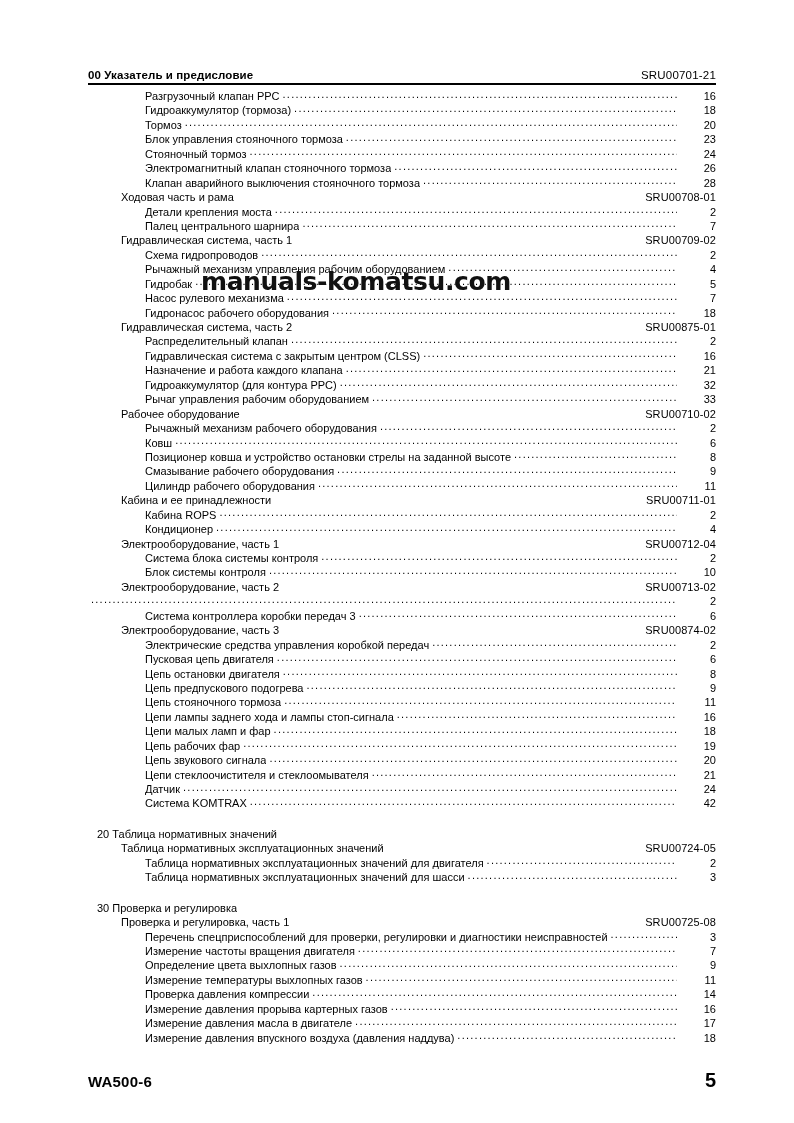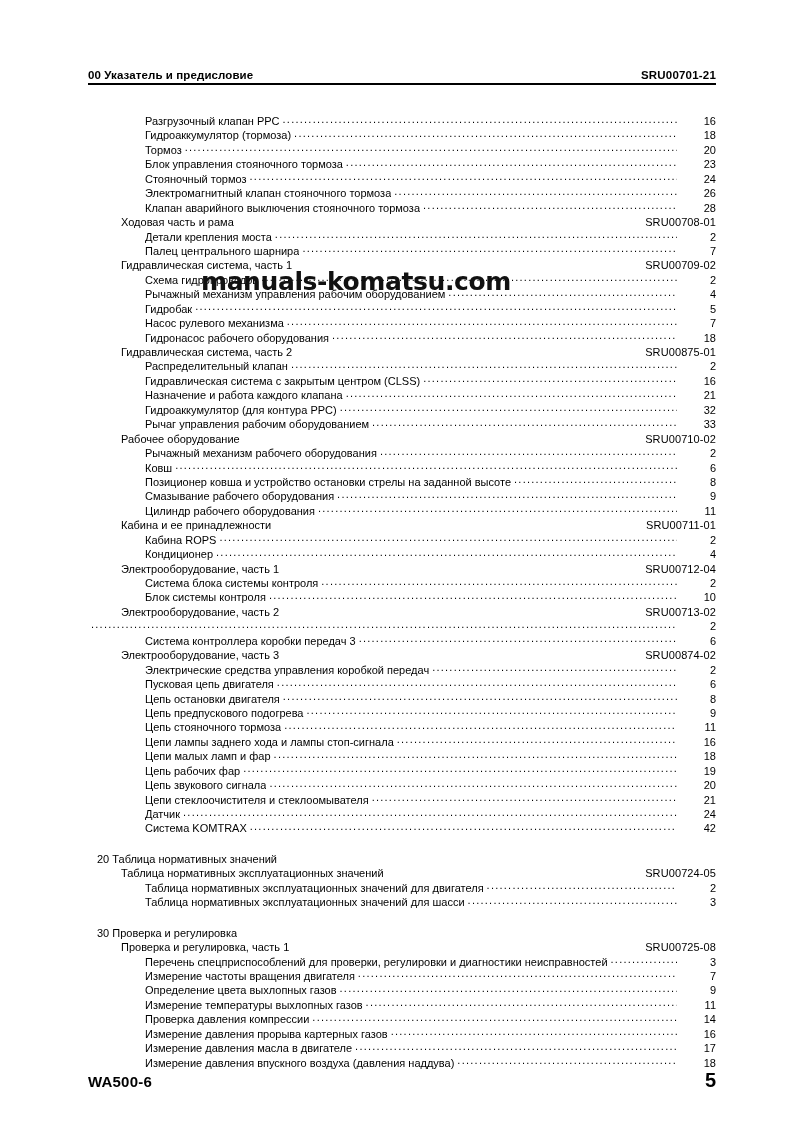--- a/index.html
+++ b/index.html
@@ -35,39 +35,39 @@
     justify-content: space-between;
   }
   .header-title {
     font-size: 11.5px;
     font-weight: bold;
     letter-spacing: 0.1px;
     white-space: nowrap;
   }
   .header-code {
     font-size: 11.5px;
-    font-weight: bold;
+    font-weight: normal;
     letter-spacing: 0.2px;
     white-space: nowrap;
   }
   .header-rule {
     position: absolute;
     left: 88px;
     right: 78px;
     top: 72px;
     height: 2.4px;
     background: #000000;
   }
 
   
   .toc {
     position: absolute;
     left: 88px;
     right: 78px;
-    top: 103px;
+    top: 78px;
   }
 
   .toc-group { margin: 0; }
 
   .row {
     display: flex;
     align-items: baseline;
     font-size: 11px;
     line-height: 14.45px;
     height: 14.45px;

